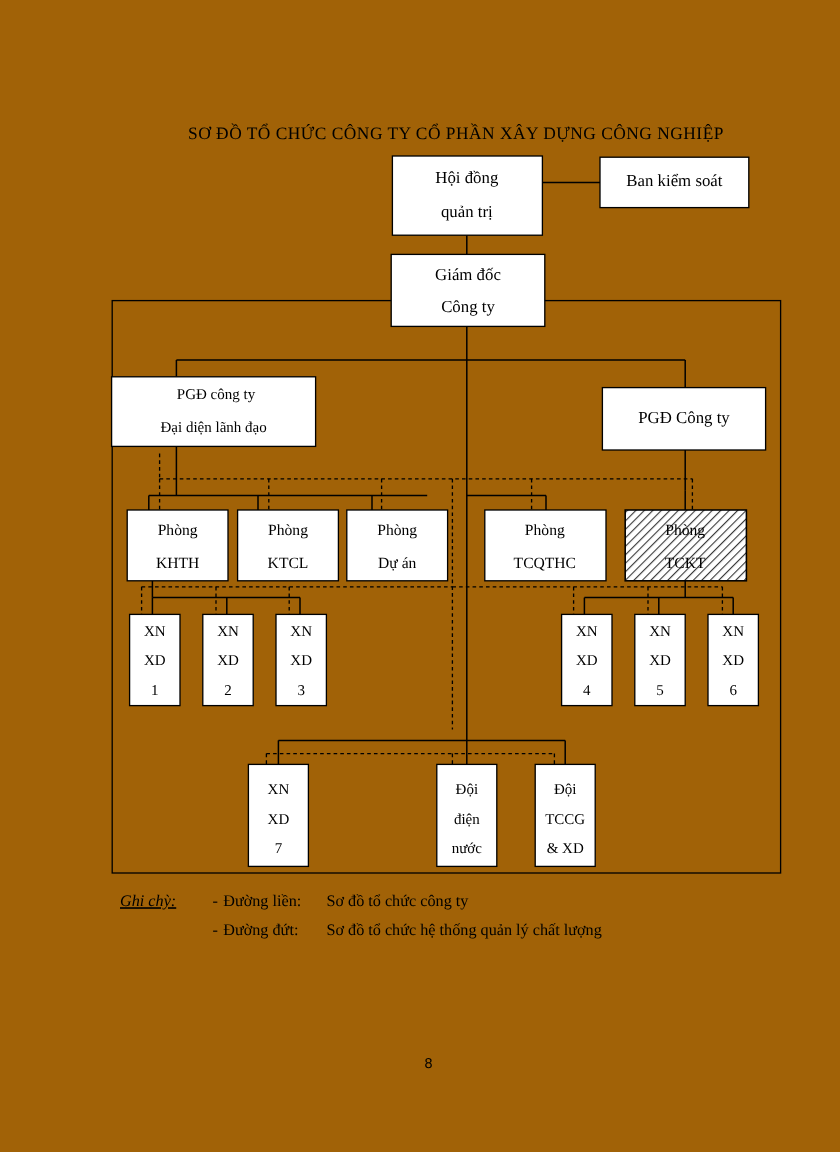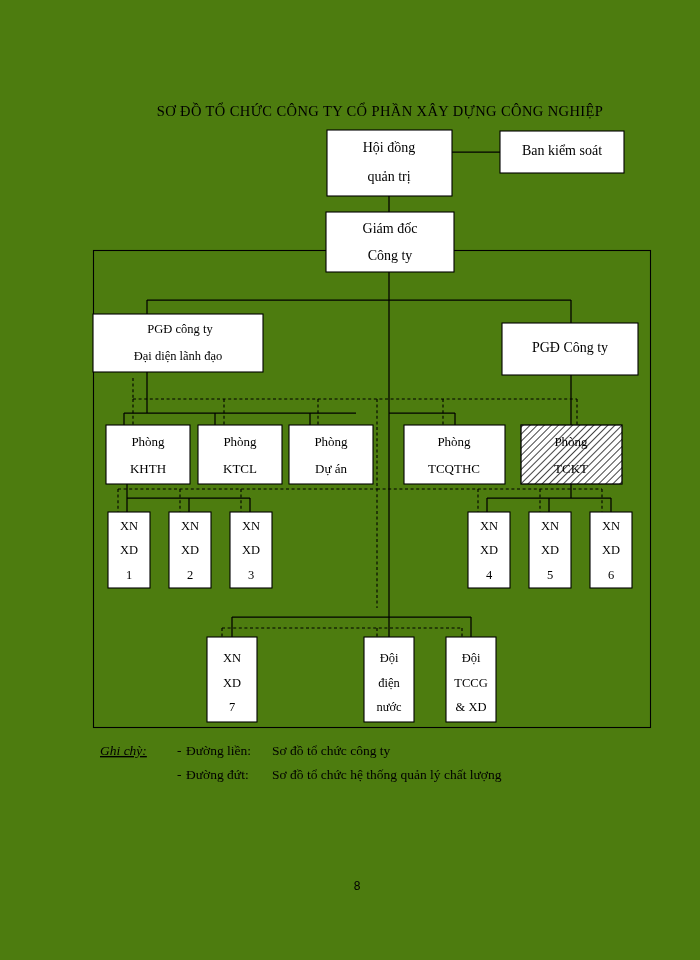--- a/index.html
+++ b/index.html
@@ -12,21 +12,21 @@
     height: 960px;
     position: relative;
     font-family: "Liberation Serif", "DejaVu Serif", serif;
     color: #000000;
     overflow: hidden;
   }
   #page {
     position: relative;
     width: 700px;
     height: 960px;
-    background: #4d7c0f;
+    background: #a16207;
   }
   #chart-svg {
     position: absolute;
     left: 0;
     top: 0;
     width: 700px;
     height: 960px;
   }
   .box-label {
     font-family: "Liberation Serif", "DejaVu Serif", serif;

